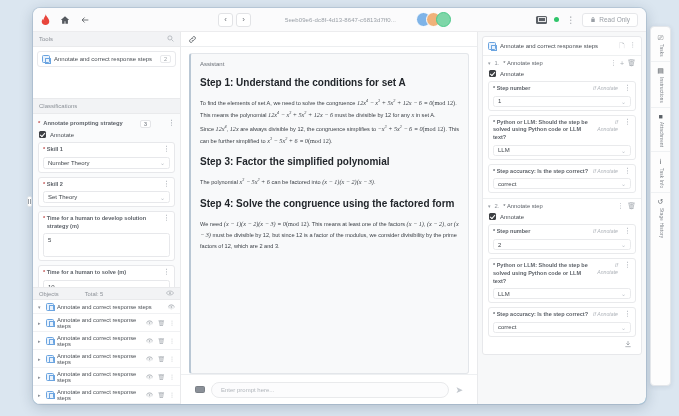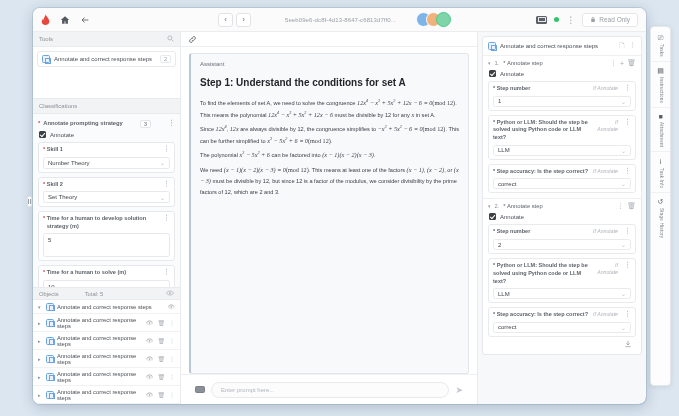--- a/index.html
+++ b/index.html
@@ -402,24 +402,26 @@
 
             <div class="h-step">Step 1: Understand the conditions for set A</div>
             <div class="para">
               To find the elements of set A, we need to solve the congruence <span class="mth">12x<sup>4</sup> − x<sup>3</sup> + 5x<sup>2</sup> + 12x − 6 ≡ 0</span><span class="mthr">(mod 12)</span>. This means the polynomial <span class="mth">12x<sup>4</sup> − x<sup>3</sup> + 5x<sup>2</sup> + 12x − 6</span> must be divisible by 12 for any <span class="mth">x</span> in set A.
             </div>
 
             <div class="para">
               Since <span class="mth">12x<sup>4</sup></span>, <span class="mth">12x</span> are always divisible by 12, the congruence simplifies to <span class="mth">−x<sup>3</sup> + 5x<sup>2</sup> − 6 ≡ 0</span><span class="mthr">(mod 12)</span>. This can be further simplified to <span class="mth">x<sup>3</sup> − 5x<sup>2</sup> + 6 ≡ 0</span><span class="mthr">(mod 12)</span>.
             </div>
 
+            <div class="h-step">Step 3: Factor the simplified polynomial</div>
             <div class="para">
               The polynomial <span class="mth">x<sup>3</sup> − 5x<sup>2</sup> + 6</span> can be factored into <span class="mth">(x − 1)(x − 2)(x − 3)</span>.
             </div>
 
+            <div class="h-step">Step 4: Solve the congruence using the factored form</div>
             <div class="para">
               We need <span class="mth">(x − 1)(x − 2)(x − 3) ≡ 0</span><span class="mthr">(mod 12)</span>. This means at least one of the factors <span class="mth">(x − 1)</span>, <span class="mth">(x − 2)</span>, or <span class="mth">(x − 3)</span> must be divisible by 12, but since 12 is a factor of the modulus, we consider divisibility by the prime factors of 12, which are 2 and 3.
             </div>
           </div>
         </div>
 
         <div class="composer">
           <span class="kb2"></span>
           <div class="promptbox">Enter prompt here...</div>
           <span class="sendbtn">➤</span>

